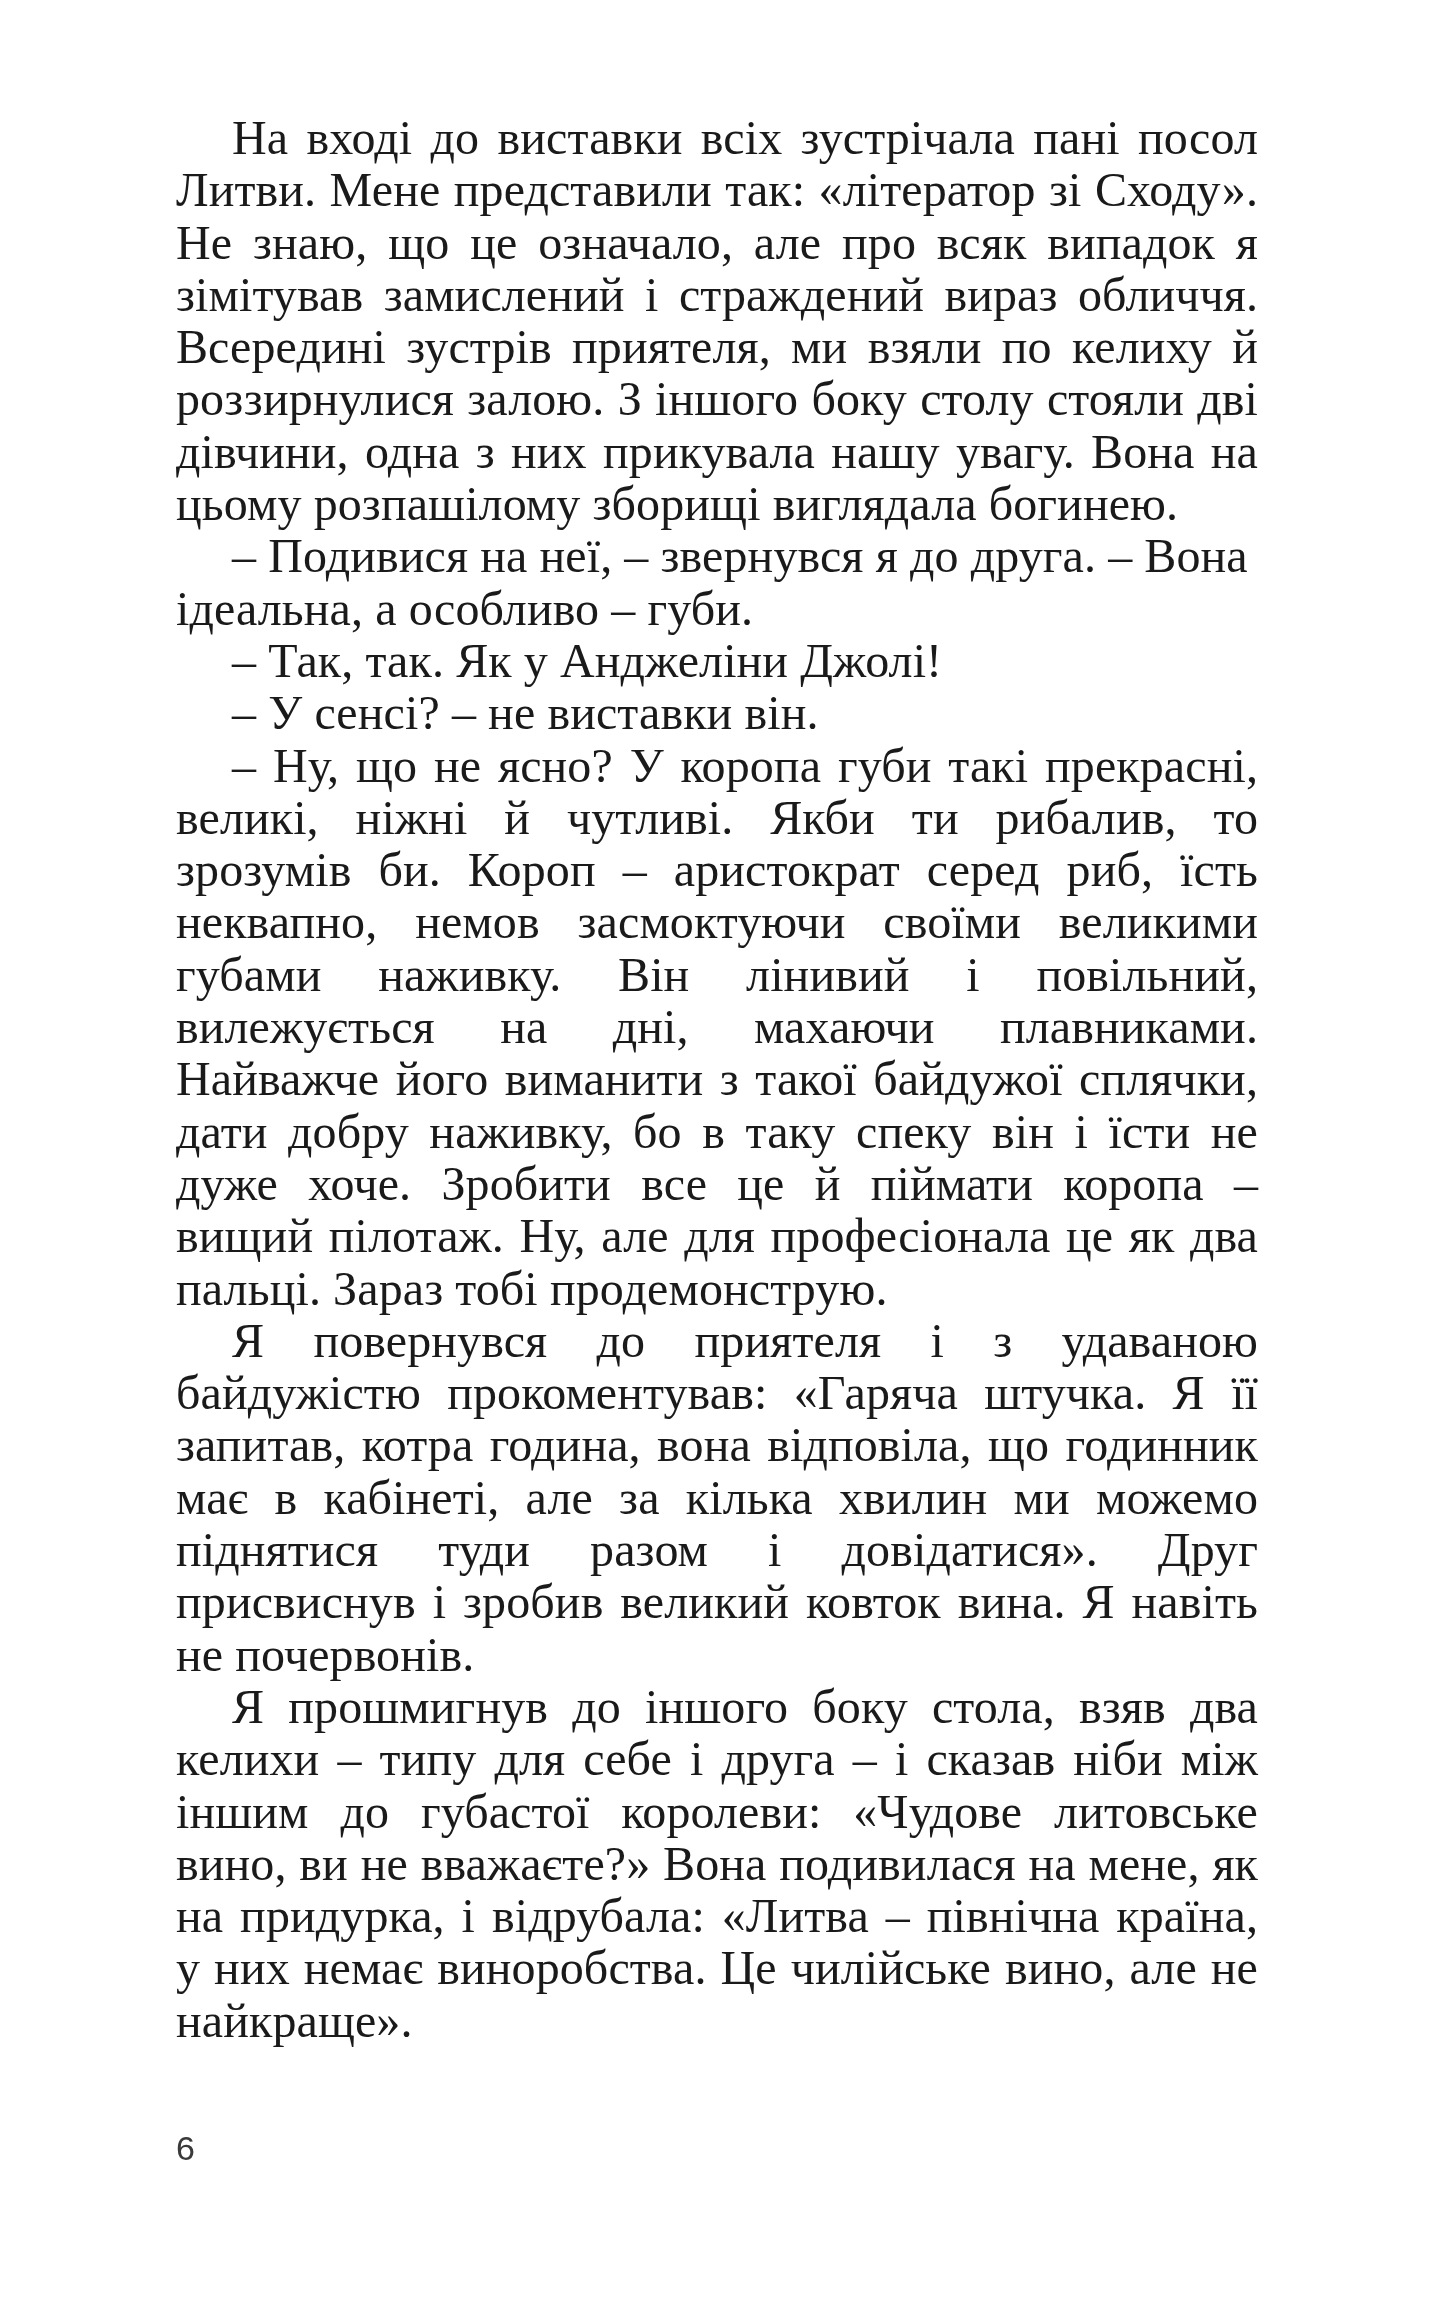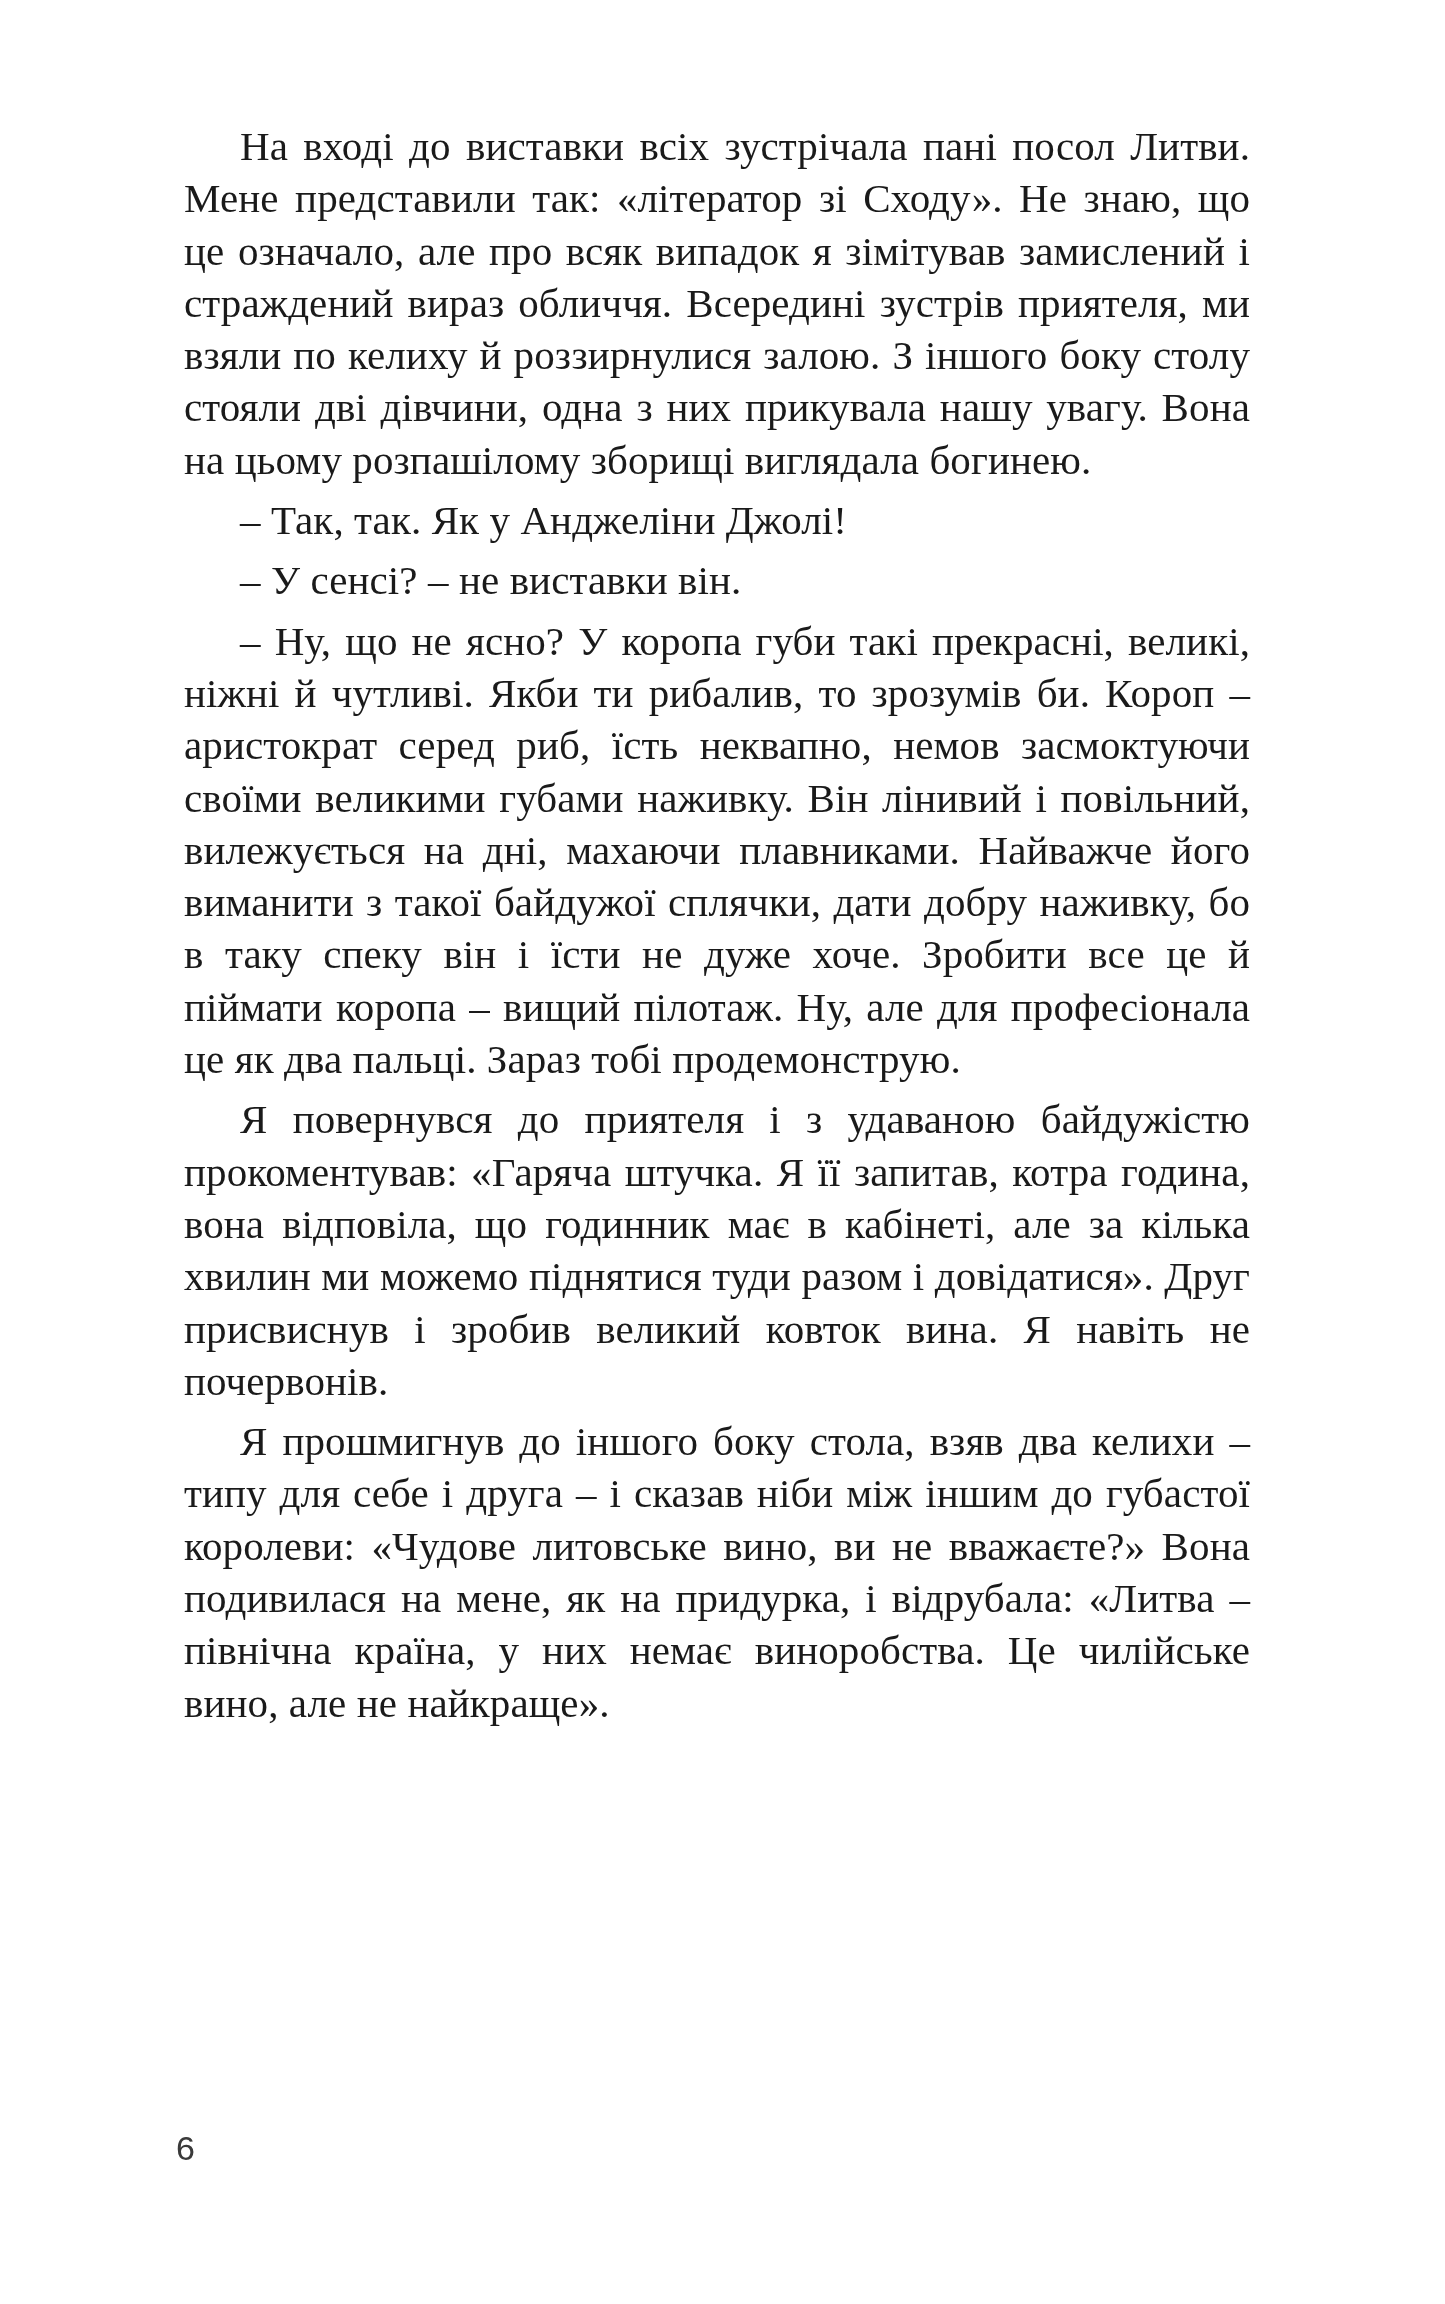--- a/index.html
+++ b/index.html
@@ -20,23 +20,23 @@
     inset: 0;
     background: #ffffff;
   }
   .text-block {
     position: absolute;
     left: 176px;
     top: 112px;
     width: 1082px;
   }
   p.para {
-    margin: 8px;
+    margin: 0;
     padding: 0;
-    font-size: 41px;
+    font-size: 48px;
     line-height: 52.3px;
     text-align: justify;
     text-indent: 56px;
     letter-spacing: 0.1px;
     word-spacing: 0px;
     hyphens: manual;
     -webkit-hyphens: manual;
   }
   p.para.dialogue {
     text-align: left;
@@ -54,20 +54,21 @@
 </style>
 </head>
 <body>
 
 <div class="page">
 
   <div class="text-block">
 
     <p class="para">На вході до виставки всіх зустрічала пані посол Литви. Мене представили так: «літератор зі Сходу». Не знаю, що це означало, але про всяк випадок я зімітував замислений і страждений вираз обличчя. Всередині зустрів приятеля, ми взяли по келиху й роззирнулися залою. З іншого боку столу стояли дві дівчини, одна з них прикувала нашу увагу. Вона на цьому розпашілому зборищі виглядала богинею.</p>
 
+    <p class="para dialogue">– Подивися на неї, – звернувся я до друга. – Вона ідеальна, а особливо – губи.</p>
 
     <p class="para dialogue">– Так, так. Як у Анджеліни Джолі!</p>
 
 
     <p class="para dialogue">– У сенсі? – не виставки він.</p>
 
     <p class="para">– Ну, що не ясно? У коропа губи такі прекрасні, великі, ніжні й чутливі. Якби ти рибалив, то зрозумів би. Короп – аристократ серед риб, їсть неквапно, немов засмоктуючи своїми великими губами наживку. Він лінивий і повільний, вилежується на дні, махаючи плавниками. Найважче його виманити з такої байдужої сплячки, дати добру наживку, бо в таку спеку він і їсти не дуже хоче. Зробити все це й піймати коропа – вищий пілотаж. Ну, але для професіонала це як два пальці. Зараз тобі продемонструю.</p>
 
     <p class="para">Я повернувся до приятеля і з удаваною байдужістю прокоментував: «Гаряча штучка. Я її запитав, котра година, вона відповіла, що годинник має в кабінеті, але за кілька хвилин ми можемо піднятися туди разом і довідатися». Друг присвиснув і зробив великий ковток вина. Я навіть не почервонів.</p>
 

